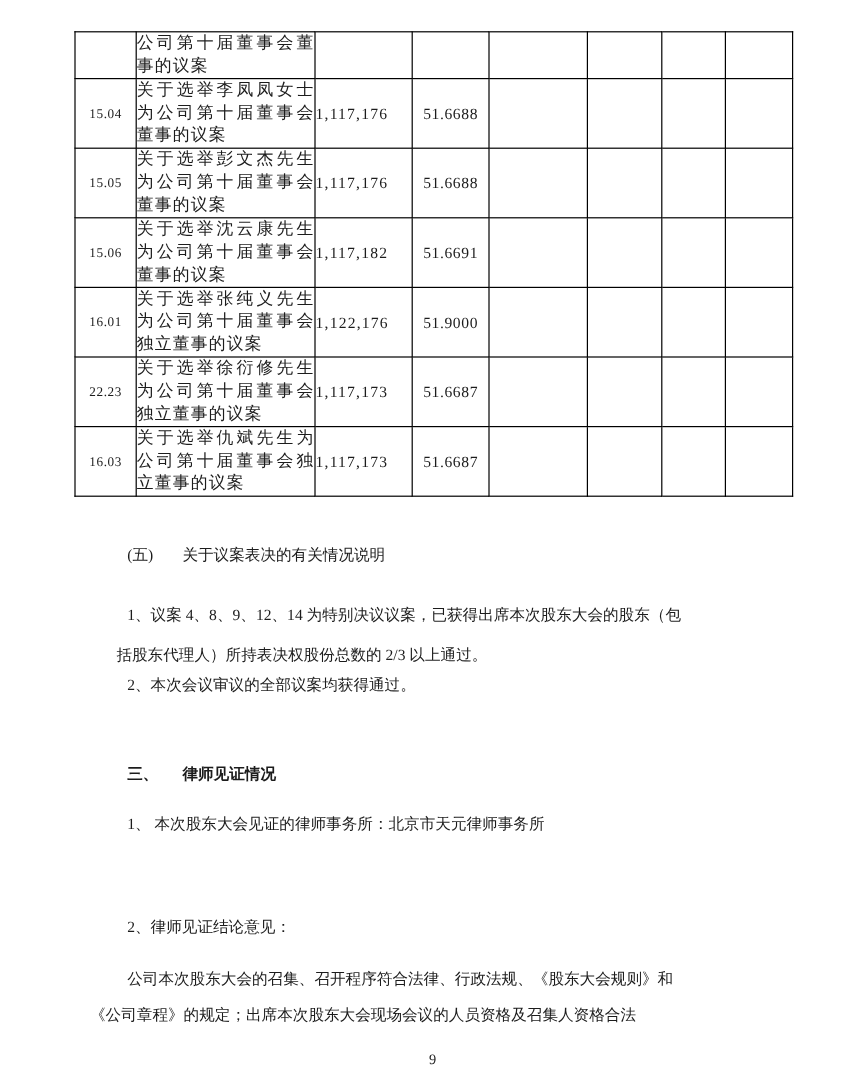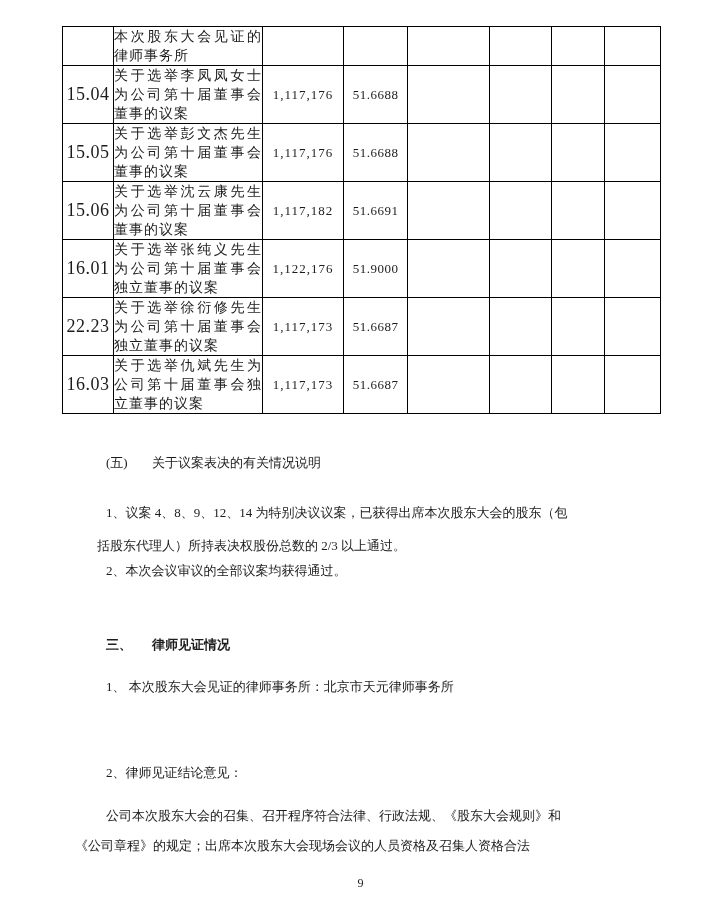--- a/index.html
+++ b/index.html
@@ -17,27 +17,27 @@
     border-collapse:collapse;table-layout:fixed;width:598px;
     font-size:14px;color:#1c1c1c;
   }
   table.vote-table td{
     border:1px solid #000;
     padding:0;vertical-align:middle;
     overflow:hidden;
   }
   tr.row-full{height:57px;}
   tr.row-partial{height:39px;}
-  td.c-id{text-align:center;font-size:18px;letter-spacing:.5px;}
+  td.c-id{text-align:center;font-size:11px;letter-spacing:.5px;}
   td.c-prop{
     text-align:justify;text-align-last:left;
     padding:0 8px 0 9px;line-height:19px;font-size:14px;
     letter-spacing:1px;
   }
-  td.c-votes{text-align:center;font-size:13px;letter-spacing:1px;}
+  td.c-votes{font-size:13px;letter-spacing:1px;}
   td.c-pct{text-align:center;font-size:13px;letter-spacing:.5px;}
   
   .tline{
     position:absolute;left:97px;width:560px;
     font-size:13px;line-height:20px;height:20px;white-space:nowrap;
   }
   .indent1{left:106px;}
   .sec-head .lbl{display:inline-block;width:46px;}
   .bold{font-weight:bold;margin-top:18px;}
   .bracket-line{left:75px;}
@@ -59,21 +59,21 @@
           <col style="width:81px">
           <col style="width:64px">
         <col style="width:82px">
           <col style="width:62px">
           <col style="width:53px">
           <col style="width:56px">
       </colgroup>
       <tbody>
         <tr class="row-partial">
           <td class="c-id"></td>
-          <td class="c-prop">本次股东大会见证的律师事务所</td>
+          <td class="c-prop">公司第十届董事会董事的议案</td>
           <td class="c-votes"></td>
           <td class="c-pct"></td>
           <td class="c-empty"></td>
           <td class="c-empty"></td>
           <td class="c-empty"></td>
           <td class="c-empty"></td>
         </tr>
         <tr class="row-full">
           <td class="c-id">15.04</td>
           <td class="c-prop">关于选举李凤凤女士为公司第十届董事会董事的议案</td>

